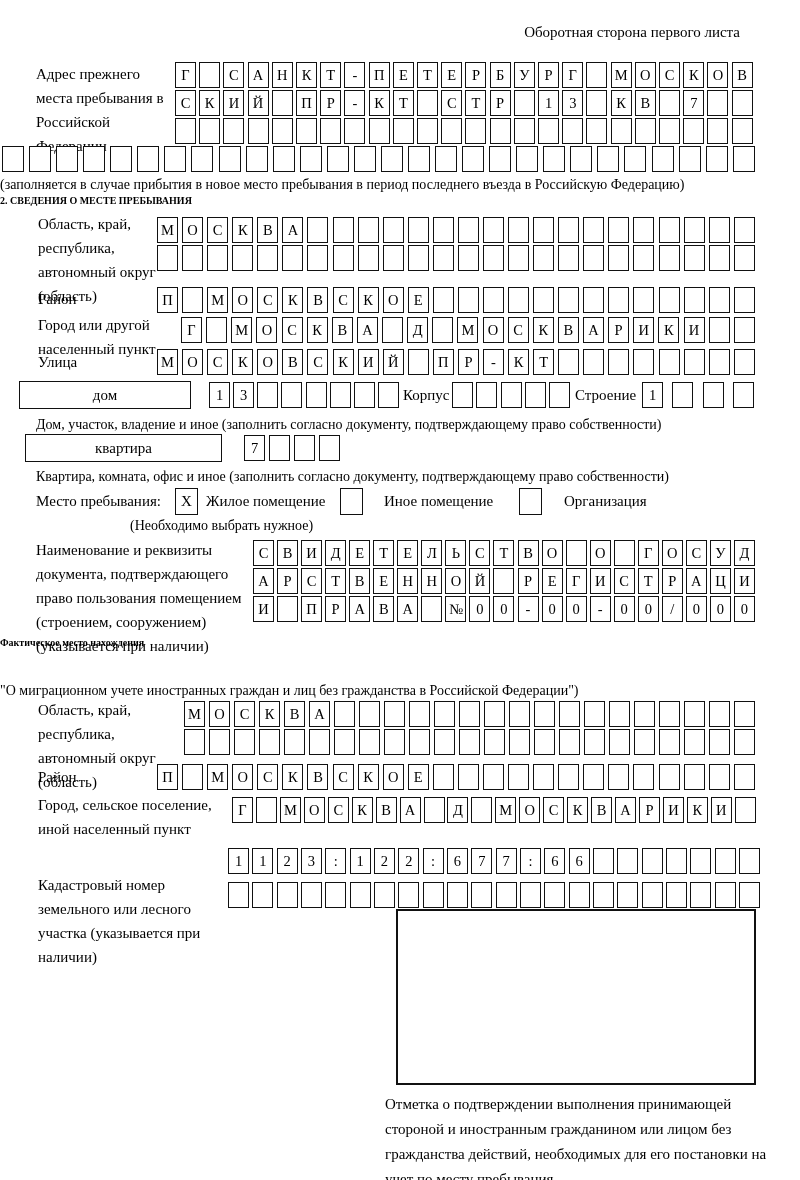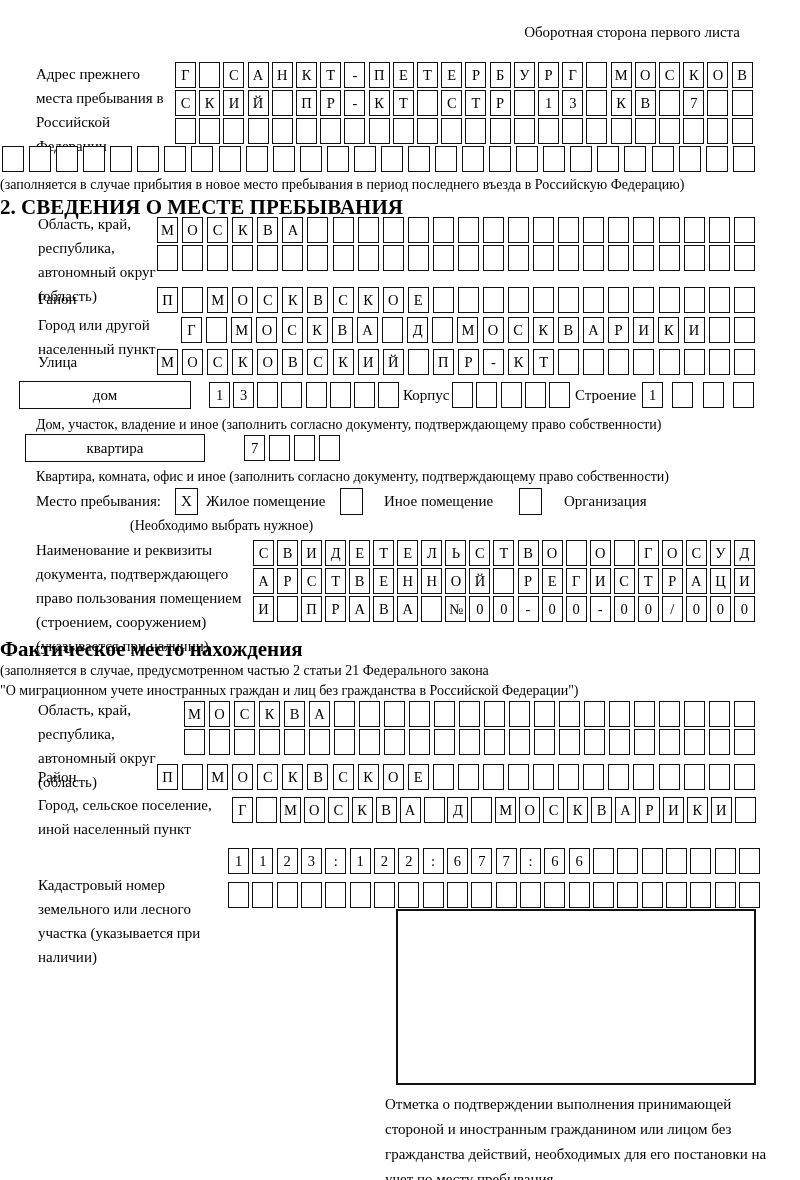--- a/index.html
+++ b/index.html
@@ -4,21 +4,21 @@
 <style>
   html,body{margin:0;padding:0;background:#fff;}
   #page{
     position:relative;width:800px;height:1180px;background:#fff;
     font-family:"Liberation Serif","DejaVu Serif",serif;color:#000;
     overflow:hidden;
   }
   .abs{position:absolute;}
   .lbl{font-size:15px;line-height:24px;font-family:Liberation Serif, serif;}
   .cap{font-size:14px;line-height:19px;}
-  .title-b{font-size:21px;font-weight:bold;}
+  .title-b{font-size:10px;font-weight:bold;}
   .center{}
   .boxrow{display:flex;justify-content:space-between;}
   .cell{
     box-sizing:border-box;width:21px;height:26px;flex:0 0 auto;
     border:1.6px solid #111;display:flex;align-items:center;justify-content:center;
     font-size:14.5px;font-family:"Liberation Serif","DejaVu Serif",serif;
     background:#fff;
   }
   .wide .cell{width:22px;}
   .fieldrect{
@@ -311,21 +311,21 @@
     </div>
   <div class="abs lbl" style="top:383px;left:575px;">Строение</div>
   <div class="abs boxrow" style="top:382px;left:642px;width:112px;">
       <div class="cell">1</div>
       <div class="cell"></div>
       <div class="cell"></div>
       <div class="cell"></div>
     </div>
   <div class="abs cap" style="top:415px;left:36px;width:740px;">Дом, участок, владение и иное (заполнить согласно документу, подтверждающему право собственности)</div>
 
-  <div class="abs fieldrect" style="top:434px;left:25px;width:180px;">
+  <div class="abs fieldrect" style="top:434px;left:25px;width:197px;">
       <span>квартира</span>
     </div>
   <div class="abs boxrow" style="top:435px;left:244px;width:96px;">
       <div class="cell">7</div>
       <div class="cell"></div>
       <div class="cell"></div>
       <div class="cell"></div>
     </div>
   <div class="abs cap" style="top:467px;left:36px;width:740px;">Квартира, комната, офис и иное (заполнить согласно документу, подтверждающему право собственности)</div>
 
@@ -405,21 +405,20 @@
       <div class="cell">-</div>
       <div class="cell">0</div>
       <div class="cell">0</div>
       <div class="cell">/</div>
       <div class="cell">0</div>
       <div class="cell">0</div>
       <div class="cell">0</div>
     </div>
 
   <div class="abs title-b center" style="top:637px;left:0;width:800px;">Фактическое место нахождения</div>
-  <div class="abs cap center" style="top:661px;left:0;width:800px;">(заполняется в случае, предусмотренном частью 2 статьи 21 Федерального закона</div>
   <div class="abs cap center" style="top:681px;left:0;width:800px;">"О миграционном учете иностранных граждан и лиц без гражданства в Российской Федерации")</div>
 
   <div class="abs lbl" style="top:698px;left:38px;width:130px;">Область, край, республика, автономный округ (область)</div>
   <div class="abs boxrow" style="top:701px;left:184px;width:571px;">
       <div class="cell">М</div>
       <div class="cell">О</div>
       <div class="cell">С</div>
       <div class="cell">К</div>
       <div class="cell">В</div>
       <div class="cell">А</div>

